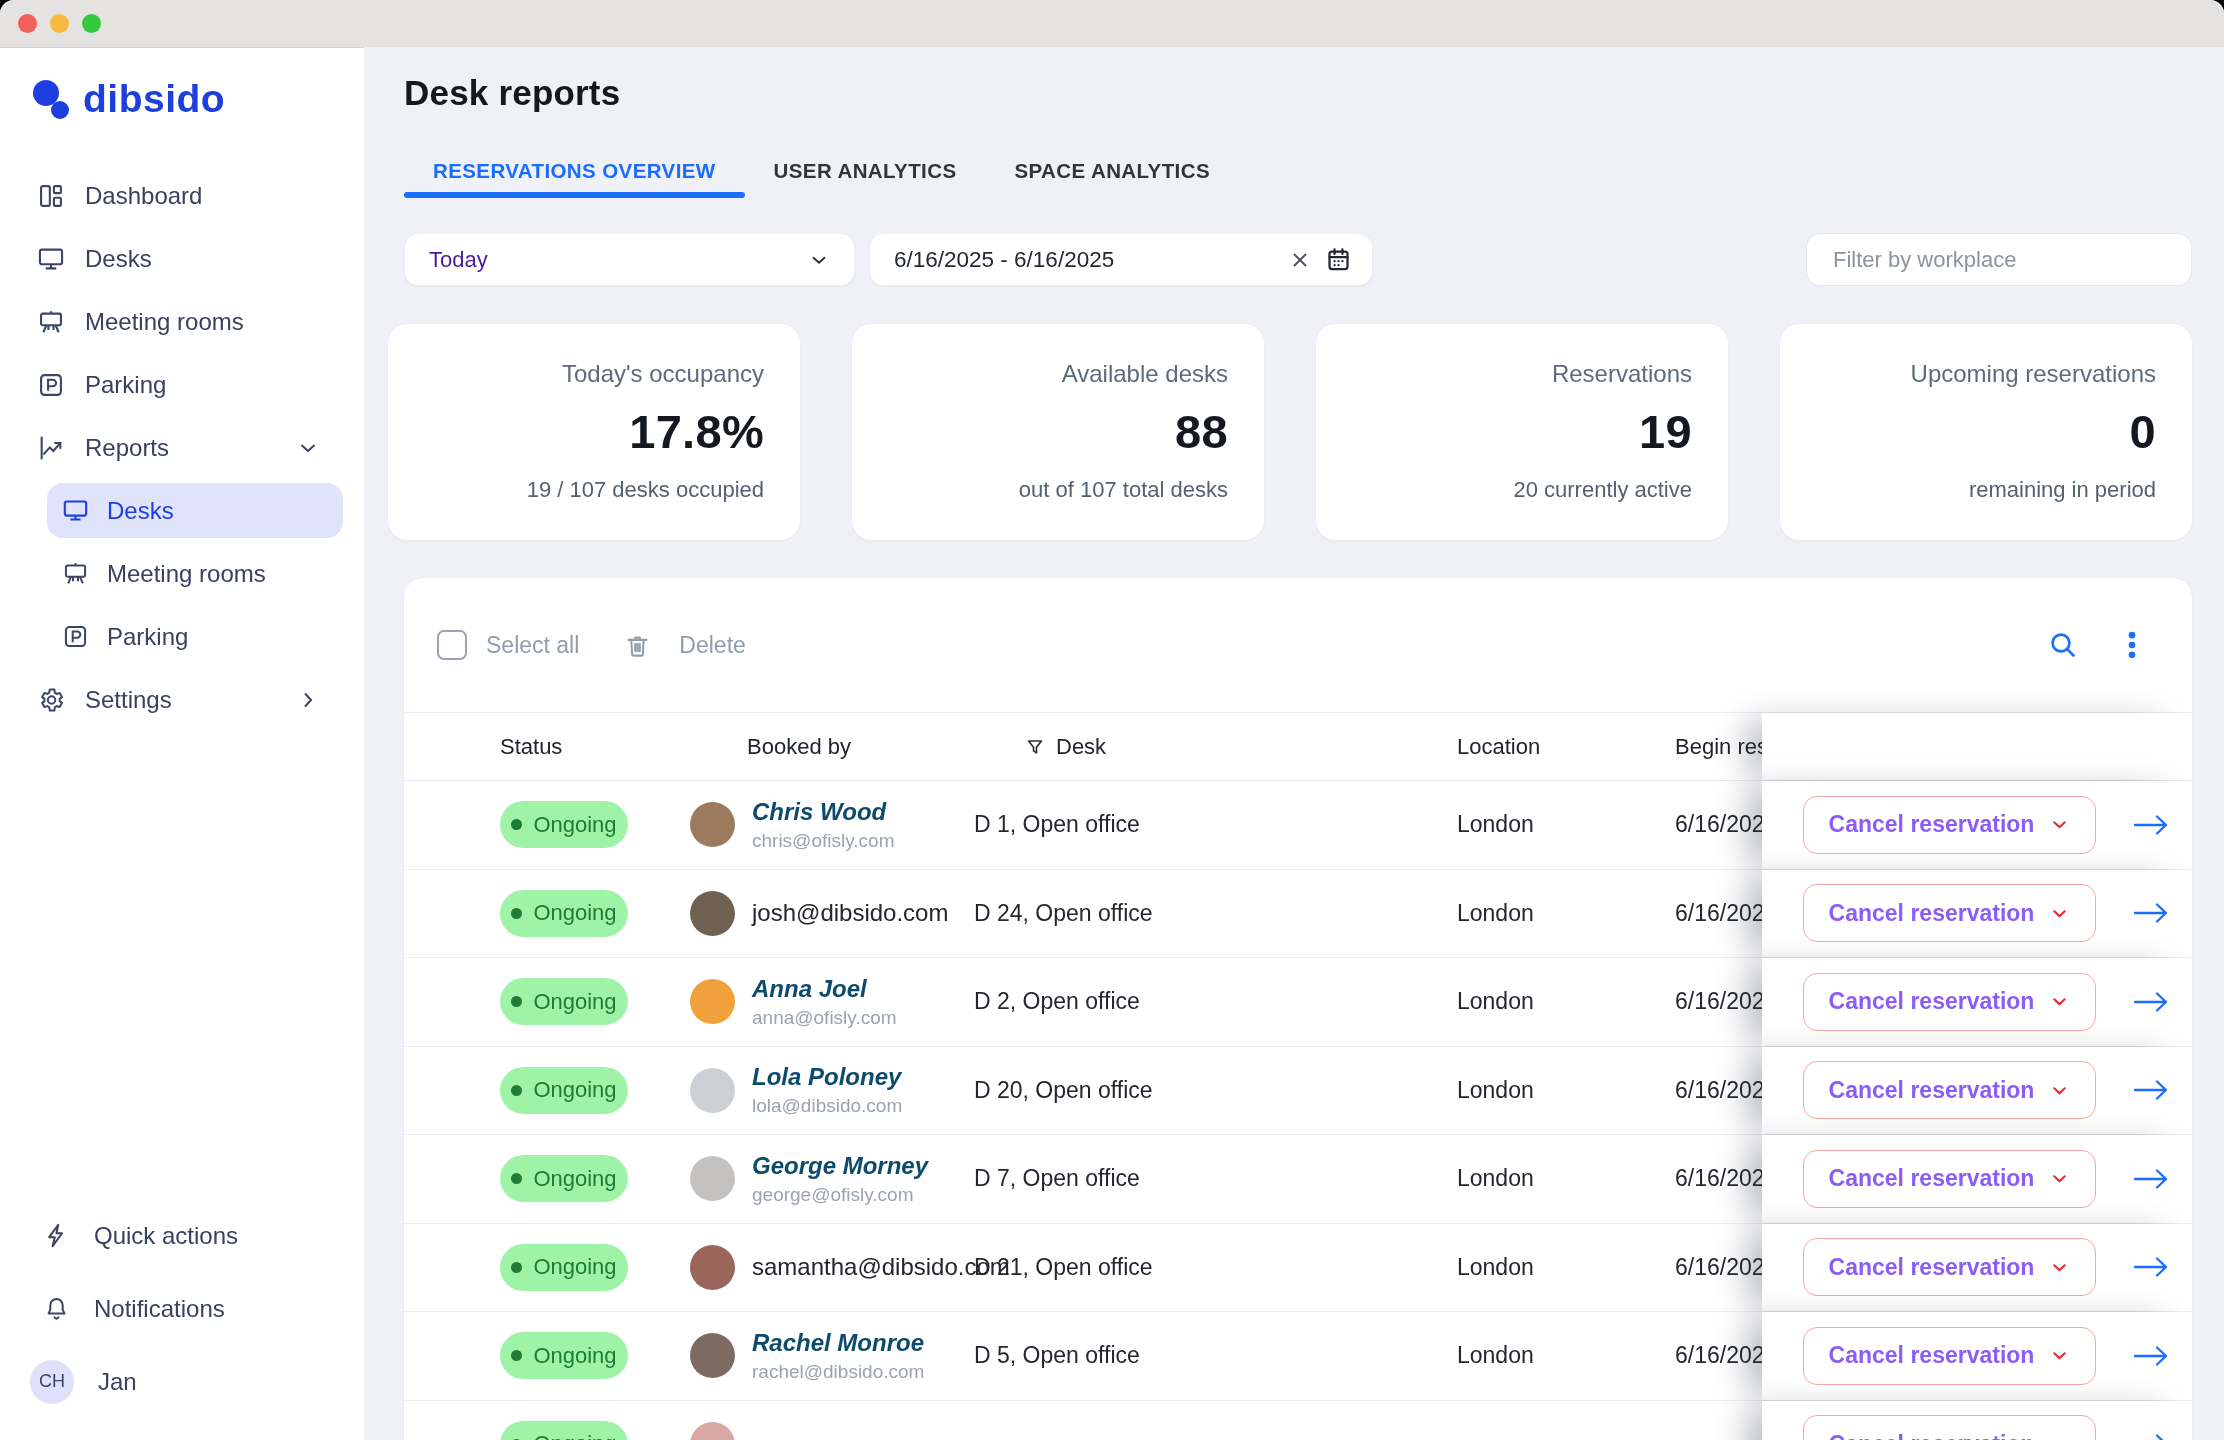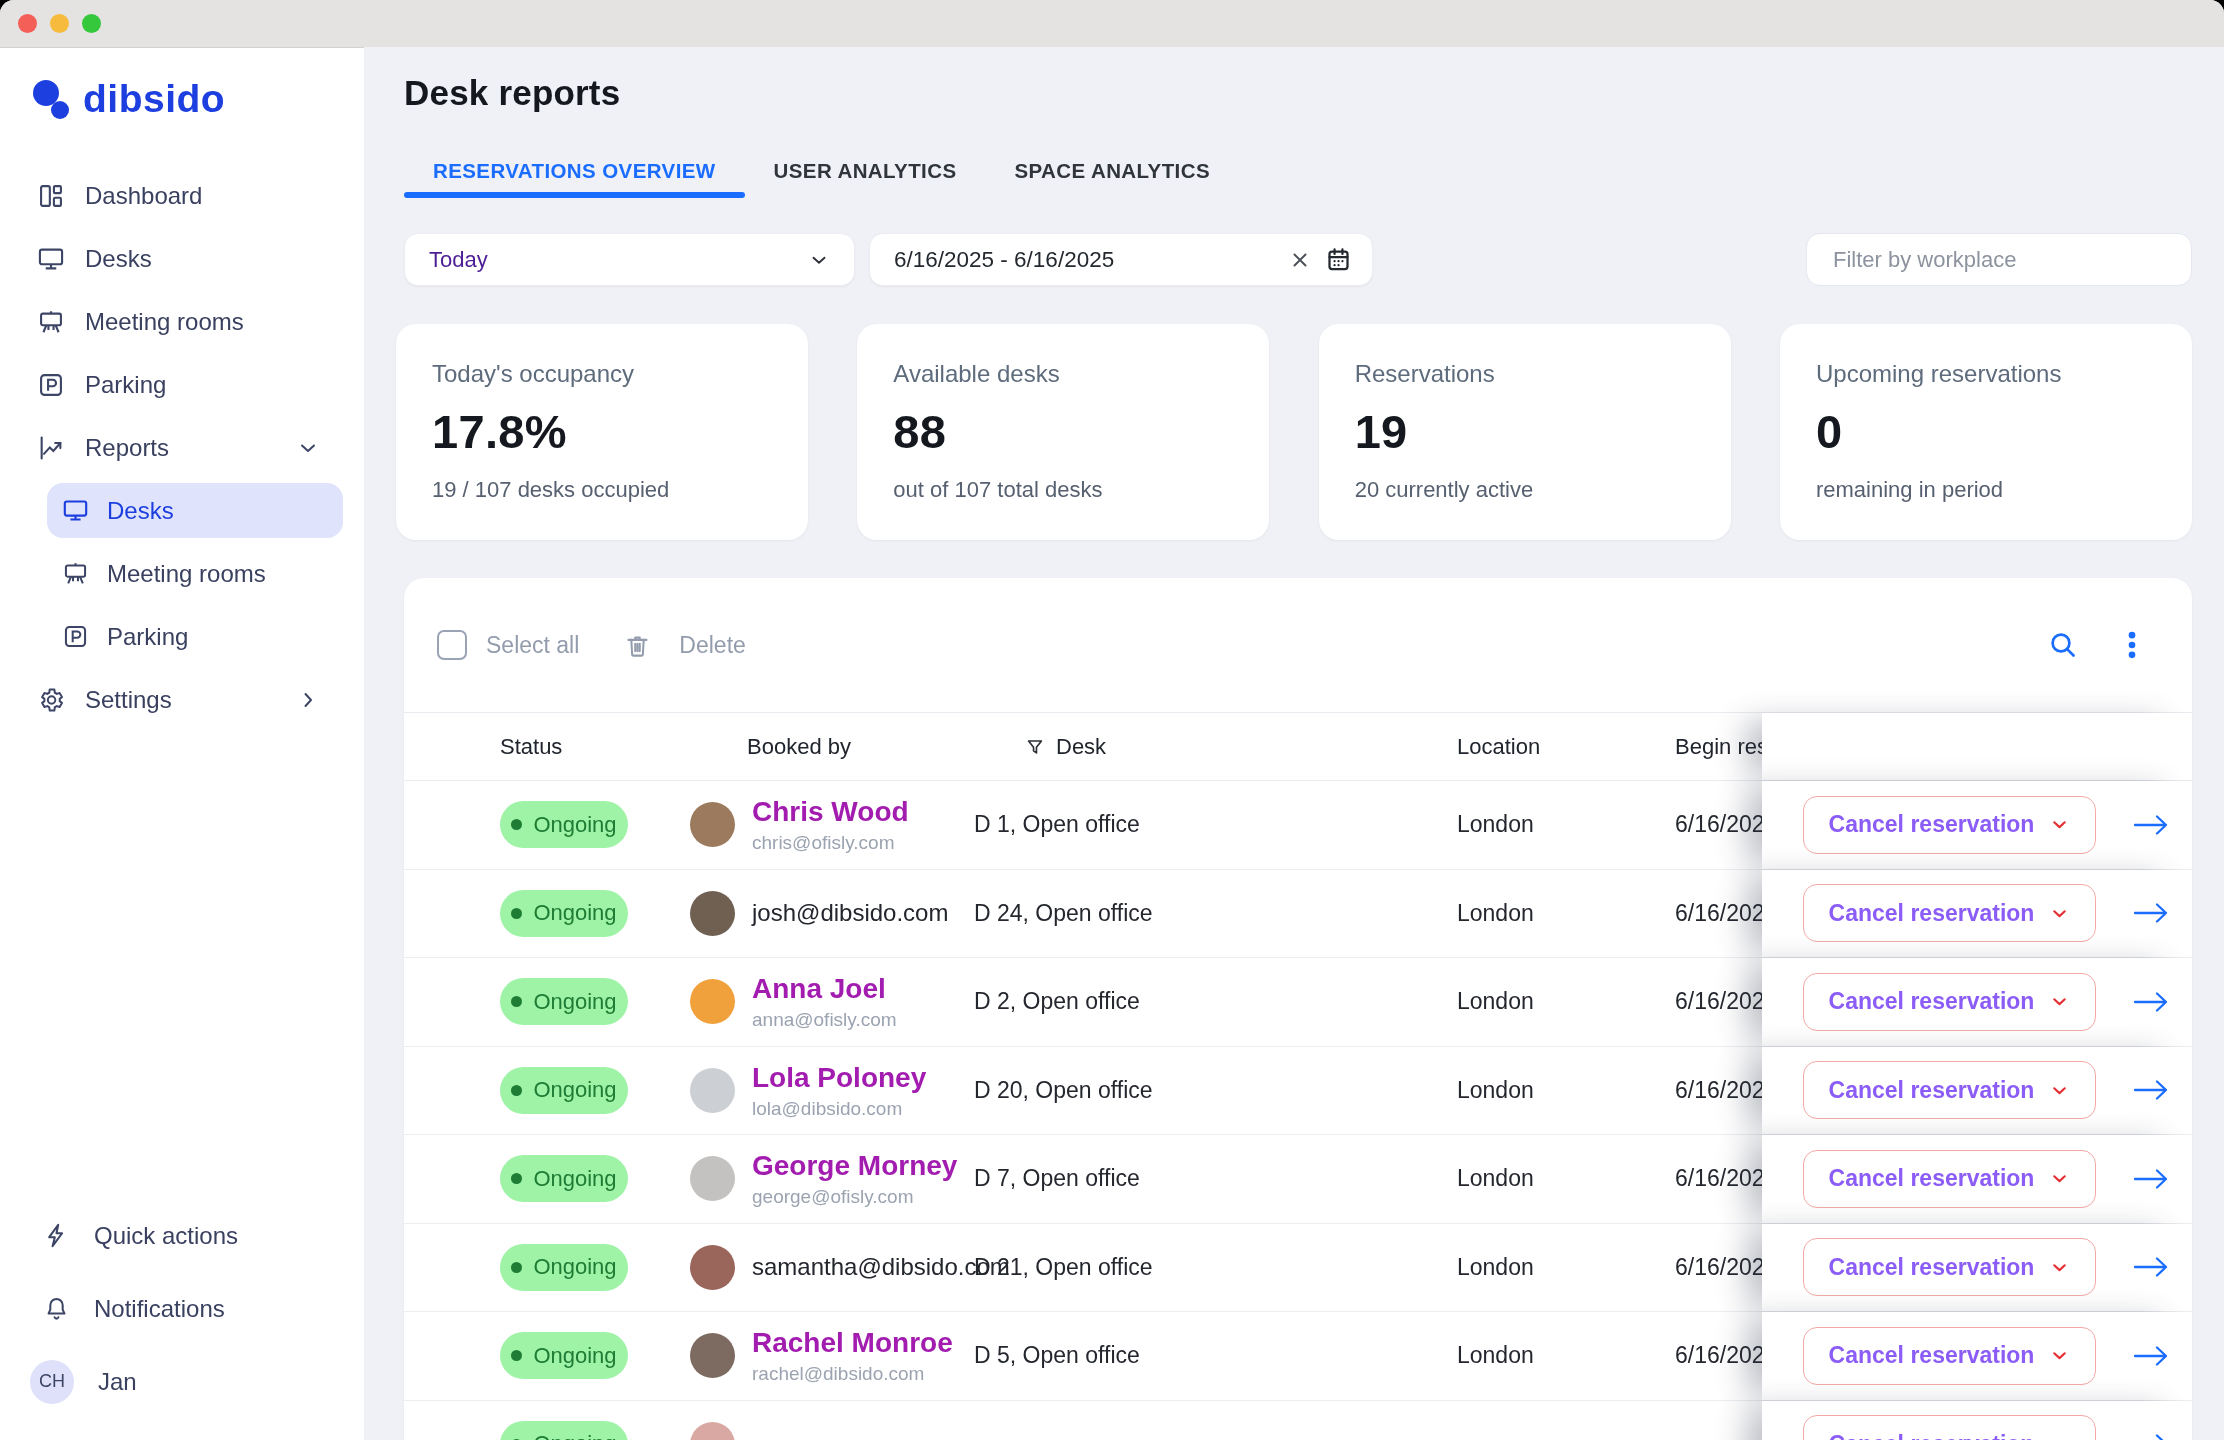--- a/index.html
+++ b/index.html
@@ -44,21 +44,21 @@
   .select-box .val{font-size:22px;color:#4c1d95;}
   .date-box{width:504px;margin-left:14px;padding:0 20px 0 24px;}
   .date-box .val{font-size:22.5px;color:#24282f;font-weight:400;flex:1;}
   .icon-btn{display:flex;align-items:center;justify-content:center;cursor:pointer;background:none;border:none;padding:0;}
   .date-box .icon-btn{margin-left:14px;}
   .spacer{flex:1;}
   .workplace-input{width:386px;height:53px;background:#fff;border:1px solid #e4e7ef;border-radius:14px;box-sizing:border-box;padding:0 26px;font-size:22px;color:#24282f;font-family:inherit;}
   .workplace-input::placeholder{color:#8d939e;}
 
   
-  .stats{display:flex;justify-content:space-between;margin:38px 32px 0 32px;}
+  .stats{display:flex;justify-content:space-between;margin:38px 32px 0 24px;text-align:right;}
   .stat-card{width:412px;height:216px;background:#fff;border-radius:20px;box-sizing:border-box;padding:36px 36px 0;box-shadow:0 1px 3px rgba(16,24,40,.05);}
   .stat-label{font-size:24px;color:#5d6b7c;font-weight:500;}
   .stat-value{font-size:47px;font-weight:700;color:#15181e;margin-top:16px;letter-spacing:.3px;}
   .stat-sub{font-size:22px;color:#566070;margin-top:18px;}
 
   
   .table-card{position:relative;margin:38px 32px 0 40px;background:#fff;border-radius:20px 20px 0 0;box-shadow:0 1px 3px rgba(16,24,40,.05);height:911px;overflow:hidden;}
   .toolbar{height:135px;display:flex;align-items:center;padding:0 45px 0 33px;border-bottom:1px solid #e9ebf0;box-sizing:border-box;}
   .checkbox{width:26px;height:26px;border:2px solid #9aa3b4;border-radius:7px;background:#fff;cursor:pointer;}
   .tb-label{font-size:23px;color:#939cad;font-weight:500;margin-left:19px;cursor:pointer;}
@@ -72,21 +72,21 @@
   .th{font-size:22px;color:#20242c;font-weight:500;white-space:nowrap;}
   .th.booked{padding-left:57px;}
   .th.desk{display:flex;align-items:center;gap:10px;padding-left:50px;}
   .cell{font-size:23px;color:#24272e;white-space:nowrap;}
   .cell.begin{position:relative;z-index:0;overflow:visible;}
   .actions-cell{position:relative;z-index:1;background:#fff;height:100%;display:flex;align-items:center;box-shadow:-24px 0 30px -8px rgba(42,50,70,.30);padding-left:41px;box-sizing:border-box;}
   .status-pill{width:128px;height:47px;border-radius:24px;background:#9ef3a6;color:#1e7c35;display:flex;align-items:center;justify-content:center;gap:11px;font-size:22px;font-weight:500;}
   .status-dot{width:11px;height:11px;border-radius:50%;background:#1e7c35;}
   .booked{display:flex;align-items:center;gap:17px;}
   .avatar{width:45px;height:45px;border-radius:50%;flex:0 0 auto;}
-  .who .name{font-size:28px;font-weight:600;color:#a21caf;line-height:1.2;}
+  .who .name{font-size:24px;font-weight:600;color:#0c4a6e;line-height:1.2;font-style:italic;}
   .who .email{font-size:19px;color:#9ba3b1;margin-top:3px;}
   .who .email.email-solo{font-size:24px;color:#23262d;margin-top:0;}
   .cancel-btn{width:293px;height:58px;border:1.5px solid #f4a9a6;border-radius:14px;background:#fff;color:#8b5cf6;font-size:23px;font-weight:600;display:flex;align-items:center;justify-content:center;gap:15px;cursor:pointer;font-family:inherit;}
   .row-arrow{margin-left:35px;cursor:pointer;}
   svg{display:block;}
 </style>
 </head>
 <body>
 
 <div class="window">

